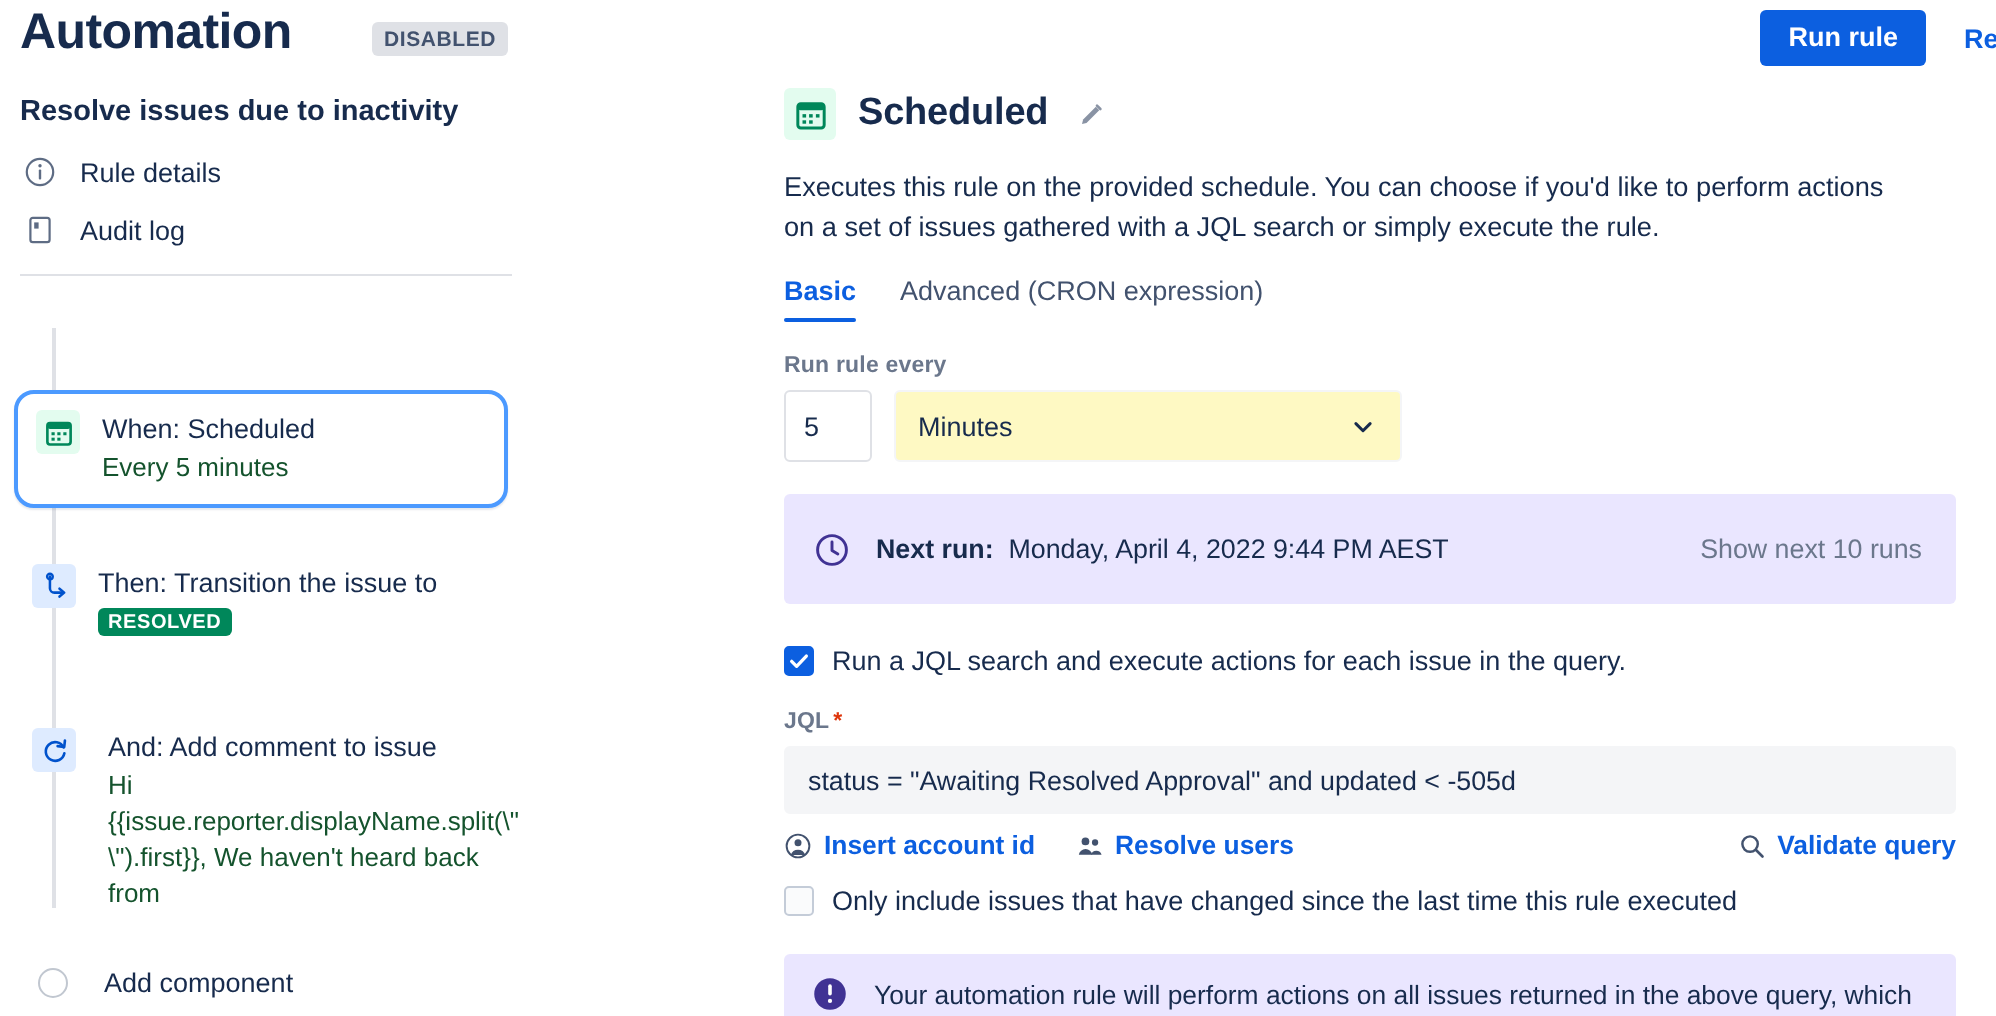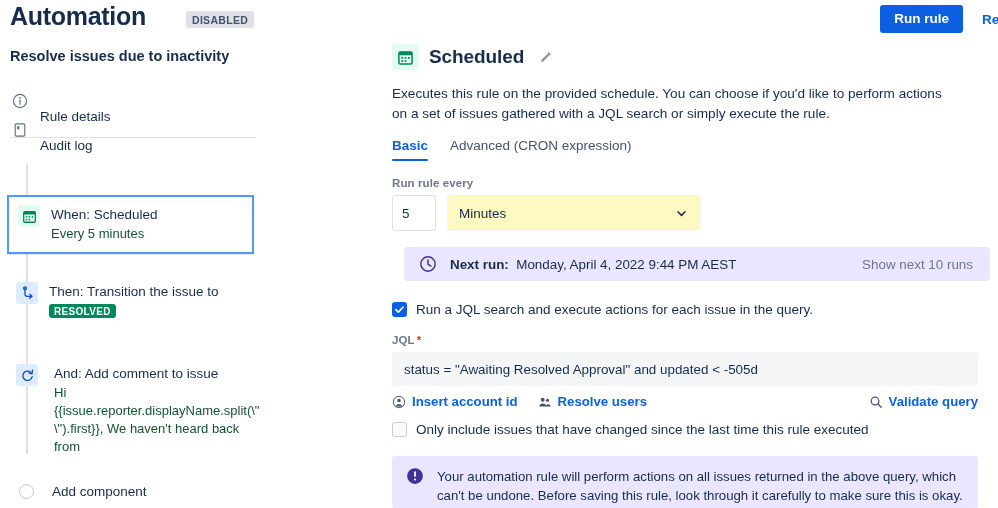--- a/index.html
+++ b/index.html
@@ -41,21 +41,21 @@
   
   .sidebar { position: absolute; left: 0; top: 46px; width: 372px; height: 462px; }
   .rule-name {
     position: absolute; left: 10px; top: 2px;
     font-size: 14.5px; font-weight: 700; color: #172b4d;
   }
   .nav-item {
     position: absolute; left: 12px; display: flex; align-items: center;
     gap: 12px; cursor: pointer;
   }
-  .nav-item .lbl { font-size: 13.5px; color: #172b4d; font-weight: 400; margin-top: 31px; }
+  .nav-item .lbl { font-size: 13.5px; color: #172b4d; font-weight: 400; }
   .nav-icon { width: 16px; height: 16px; display: block; flex: 0 0 16px; }
   .nav-rule { top: 32px; }
   .nav-audit { top: 61px; }
 
   .divider {
     position: absolute; left: 10px; top: 91px; width: 246px; height: 1px;
     background: #dfe1e6;
   }
 
   
@@ -80,21 +80,21 @@
   }
   .lozenge-resolved {
     display: inline-block; margin-top: 4px;
     background: #00875a; color: #ffffff;
     font-size: 10px; font-weight: 700; letter-spacing: 0.3px;
     padding: 2px 5px 1px; border-radius: 3px;
   }
 
   .node-when {
     left: 7px; top: 149px; width: 247px;
-    border: 2px solid #4c9aff; border-radius: 0;
+    border: 2px solid #4c9aff; border-radius: 10px;
     background: #ffffff; padding: 8px 10px 9px 9px;
     box-shadow: 0 1px 1px rgba(9,30,66,0.10);
   }
   .node-then { left: 16px; top: 236px; width: 250px; }
   .node-and  { left: 16px; top: 318px; width: 250px; gap: 16px; }
 
   .add-component {
     position: absolute; left: 19px; top: 438px; display: flex;
     align-items: center; gap: 18px; cursor: pointer;
   }
@@ -149,23 +149,23 @@
     font-family: "Liberation Sans", sans-serif; font-size: 13.5px; color: #172b4d;
   }
   .select-box {
     width: 254px; height: 36px; background: #fef9c3; border: 1.5px solid #f4f5f7;
     border-radius: 3px; display: flex; align-items: center;
     padding: 0 11px; cursor: pointer; justify-content: space-between;
   }
   .select-box .val { font-size: 13.5px; color: #172b4d; }
 
   .nextrun-panel {
-    margin-top: 16px; width: 586px; height: 34px;
+    margin-top: 16px; width: 586px; height: 55px;
     background: #eae6ff; border-radius: 3px;
-    display: flex; align-items: center; padding: 0 17px 0 15px; margin-left: 12px;
+    display: flex; align-items: center; padding: 0 17px 0 15px;
   }
   .nextrun-left { display: flex; align-items: center; gap: 13px; flex: 1; }
   .nextrun-text { font-size: 13.4px; color: #172b4d; }
   .nextrun-text b { font-weight: 700; }
   .show-runs { font-size: 13.4px; color: #6b778c; cursor: pointer; }
 
   .check-row { display: flex; align-items: flex-start; gap: 9px; cursor: pointer; }
   .check-row.r1 { margin-top: 20px; }
   .check-row.r2 { margin-top: 12px; }
   .cbox {

